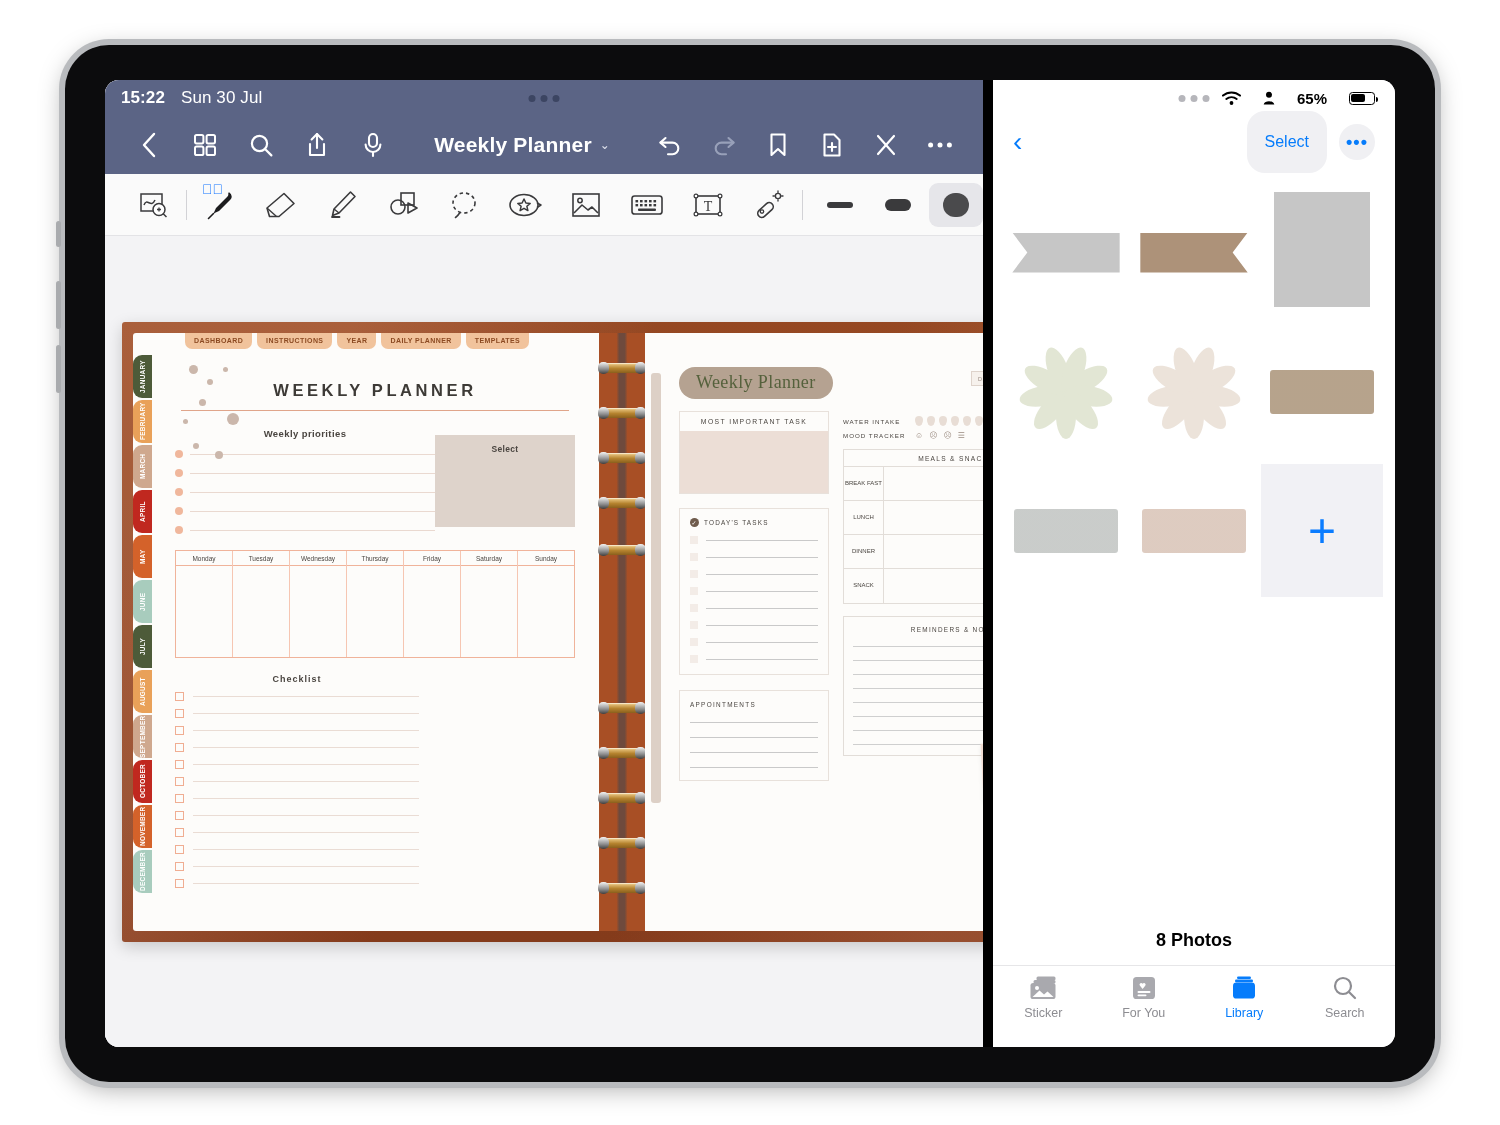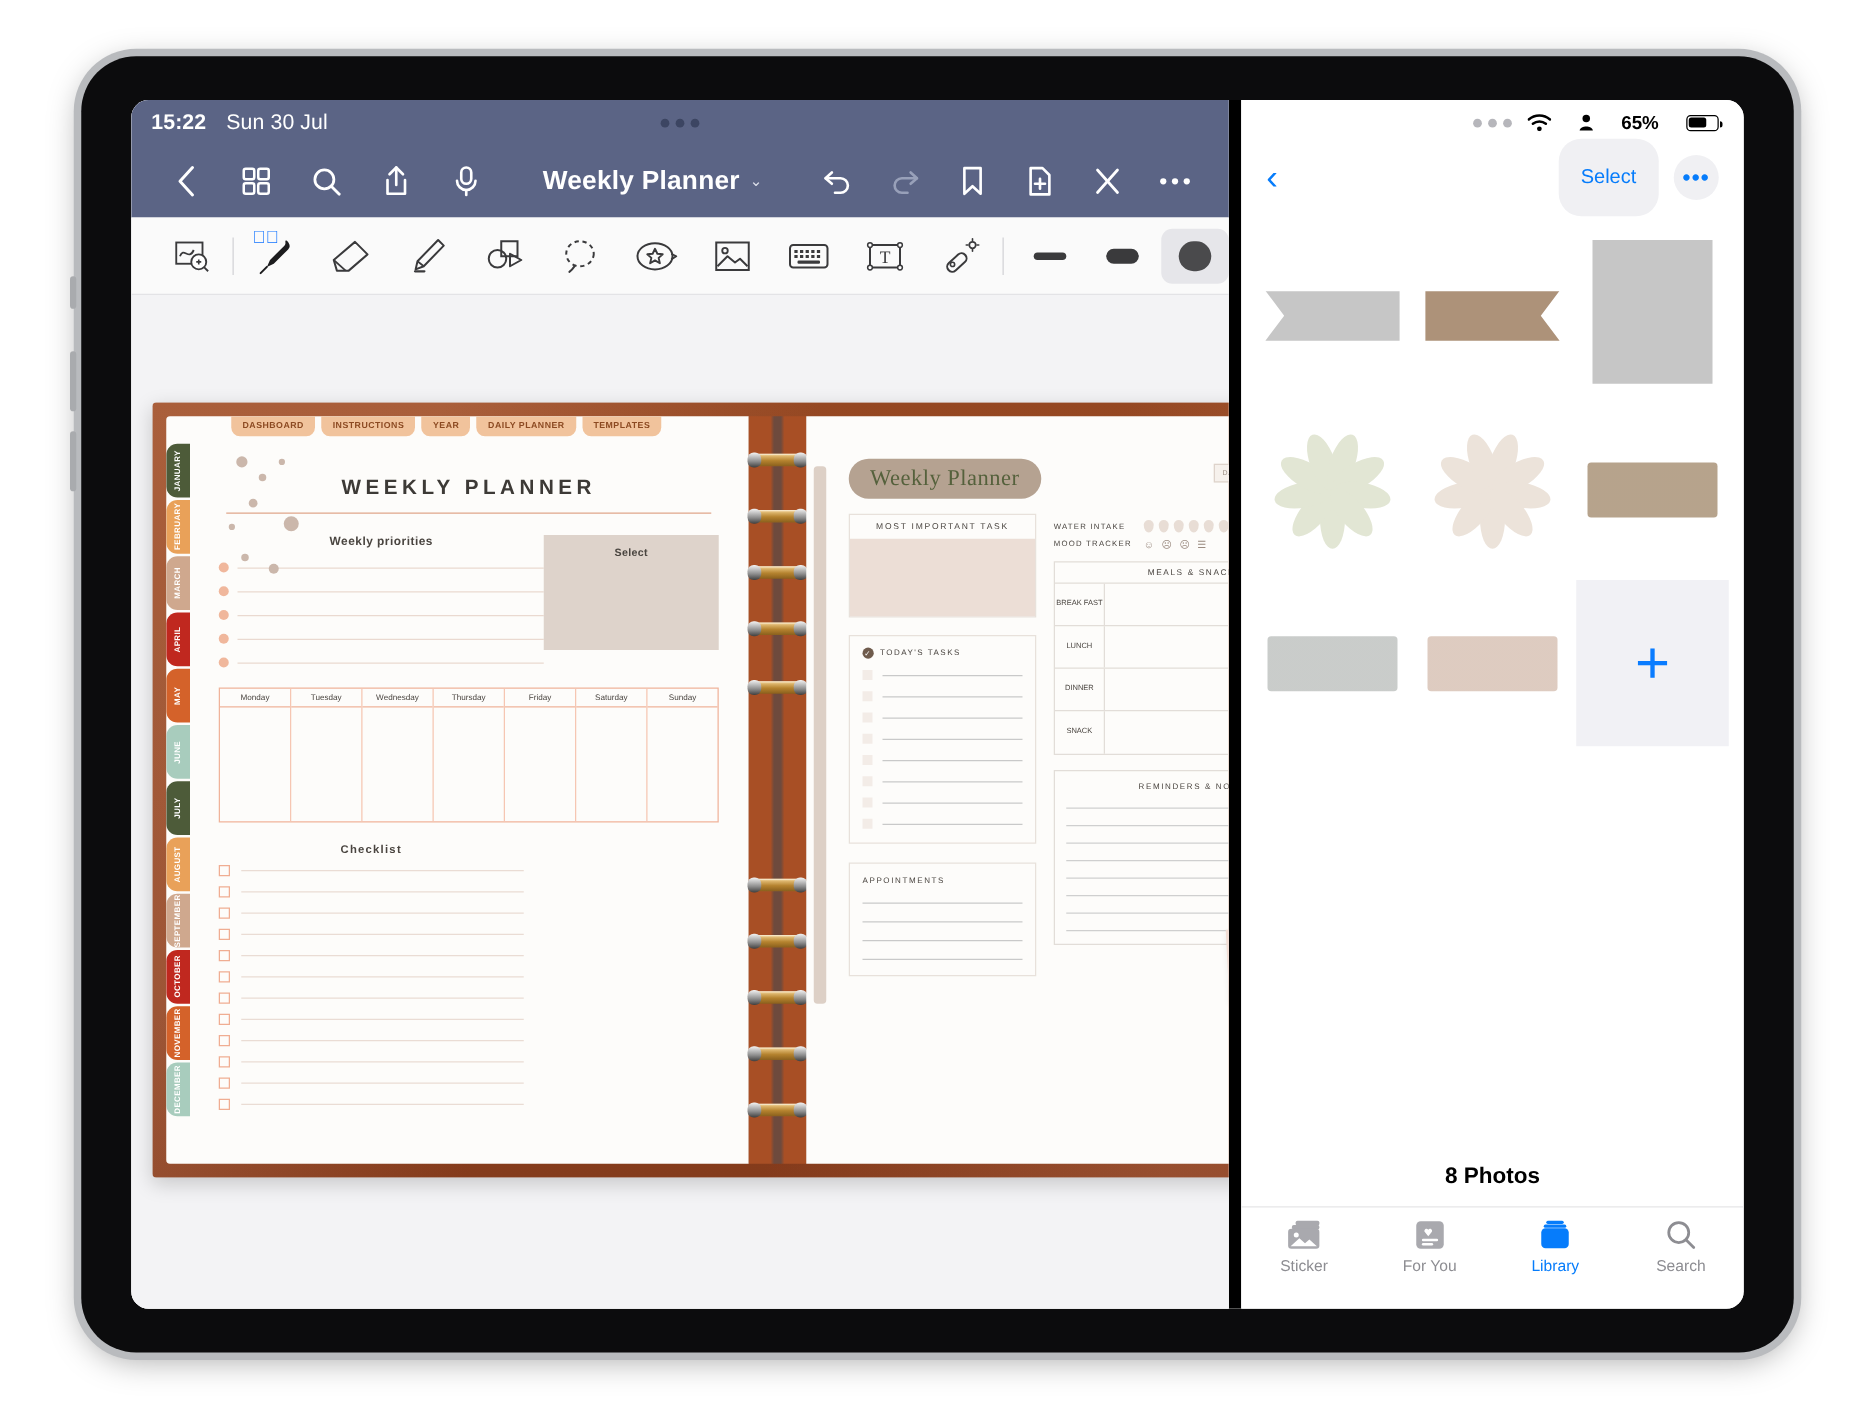--- a/index.html
+++ b/index.html
@@ -169,21 +169,21 @@
 
   
   .lp-inner { position: absolute; left: 42px; right: 24px; top: 28px; bottom: 14px; }
   #wp-title {
     text-align: center; font-size: 16.5px; letter-spacing: 3.6px;
     color: #3d3a36; font-weight: 600; margin-top: 20px;
   }
   #wp-rule { height: 1px; background: #e0a58a; margin: 10px 6px 0; }
   .dot { position: absolute; border-radius: 50%; background: #cbb7ab; }
 
-  .lp-row1 { display: flex; margin-top: 17px; }
+  .lp-row1 { display: flex; margin-top: 17px; align-items: center; }
   .prio { flex: 1 1 0; }
   .prio h4 { text-align: center; font-size: 9.5px; color: #4a4540; font-weight: 600; letter-spacing: .4px; }
   .prio .pline { display: flex; align-items: center; gap: 7px; margin-top: 11px; }
   .prio .pbull { width: 8px; height: 8px; border-radius: 50%; background: #f0b79c; flex: none; }
   .prio .prule { flex: 1; height: 1px; background: #ead9d0; }
   .notes-box {
     width: 140px; height: 92px; background: #ded3cb;
     display: flex; justify-content: center; padding-top: 9px;
   }
   .notes-box span { font-size: 8.5px; color: #4a4540; font-weight: 600; letter-spacing: .3px; }

